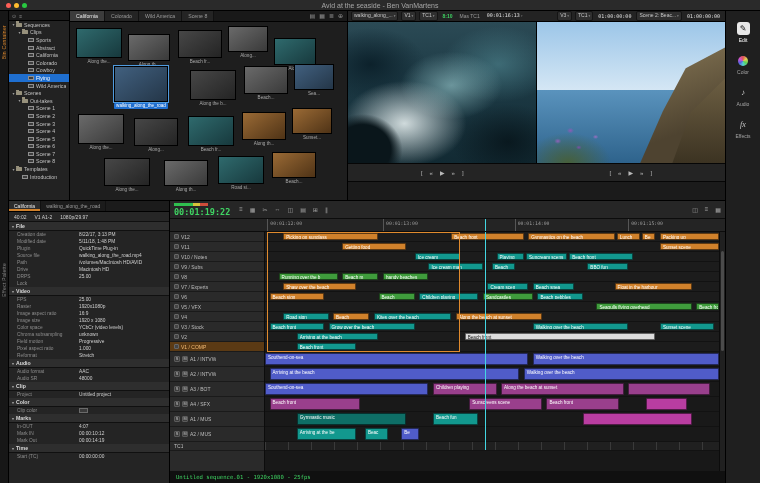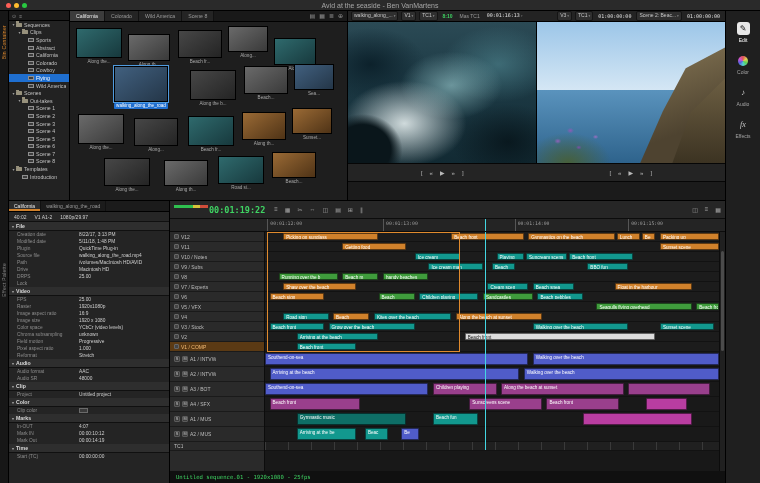--- a/index.html
+++ b/index.html
@@ -99,21 +99,21 @@
   .sec-h{height:9px;display:flex;align-items:center;gap:2px;background:#2e2e2e;border-bottom:1px solid #101010;padding:0 3px;font-size:5.2px;font-weight:bold;color:#dadada;}
   .sec-h .tri{font-size:4px;color:#9a9a9a;}
   .kv{display:flex;height:7px;align-items:center;padding:0 3px 0 8px;font-size:4.8px;}
   .kv .k{flex:0 0 62px;color:#8d8d8d;overflow:hidden;white-space:nowrap;}
   .kv .v{flex:1;color:#cfcfcf;overflow:hidden;white-space:nowrap;text-overflow:ellipsis;}
   .swatch{width:9px;height:5px;background:#3a3a3a;border:1px solid #6a6a6a;}
 
   
   #timeline{position:absolute;left:170px;top:200px;width:555px;height:283px;background:#1d1d1d;border-top:1px solid #000;}
   #tl-toolbar{position:absolute;left:0;top:0;right:0;height:18px;background:#262626;border-bottom:1px solid #0c0c0c;display:flex;align-items:center;padding:0 4px;gap:9px;}
-  #tl-meterblock{display:flex;flex-direction:row;gap:1px;}
+  #tl-meterblock{display:flex;flex-direction:column;gap:1px;}
   #tl-meter{width:34px;height:3px;background:linear-gradient(90deg,#2fbf4f 0 55%,#d8c23a 55% 75%,#cf4d3a 75% 100%);}
   #tl-tc{font-family:"DejaVu Sans Mono",monospace;font-size:8.5px;font-weight:bold;color:#3fd463;line-height:10px;}
   .tl-icons{display:flex;gap:7px;font-size:6px;color:#a5a5a5;}
   .tl-icons.right{margin-left:auto;}
   #tl-ruler{position:absolute;left:0;top:18px;right:0;height:13px;background:#242424;border-bottom:1px solid #0c0c0c;}
   #ruler-inner{position:absolute;left:95px;right:6px;top:0;bottom:0;}
   .tick{position:absolute;top:0;bottom:0;border-left:1px solid #565656;}
   .tick span{position:absolute;left:2px;top:2px;font-size:4.8px;color:#9f9f9f;font-family:"DejaVu Sans Mono",monospace;white-space:nowrap;}
   #ruler-ph{position:absolute;top:0;bottom:0;width:1px;background:#43d6e2;}
   #tl-tracks{position:absolute;left:0;top:31px;right:0;bottom:12px;overflow:hidden;}

